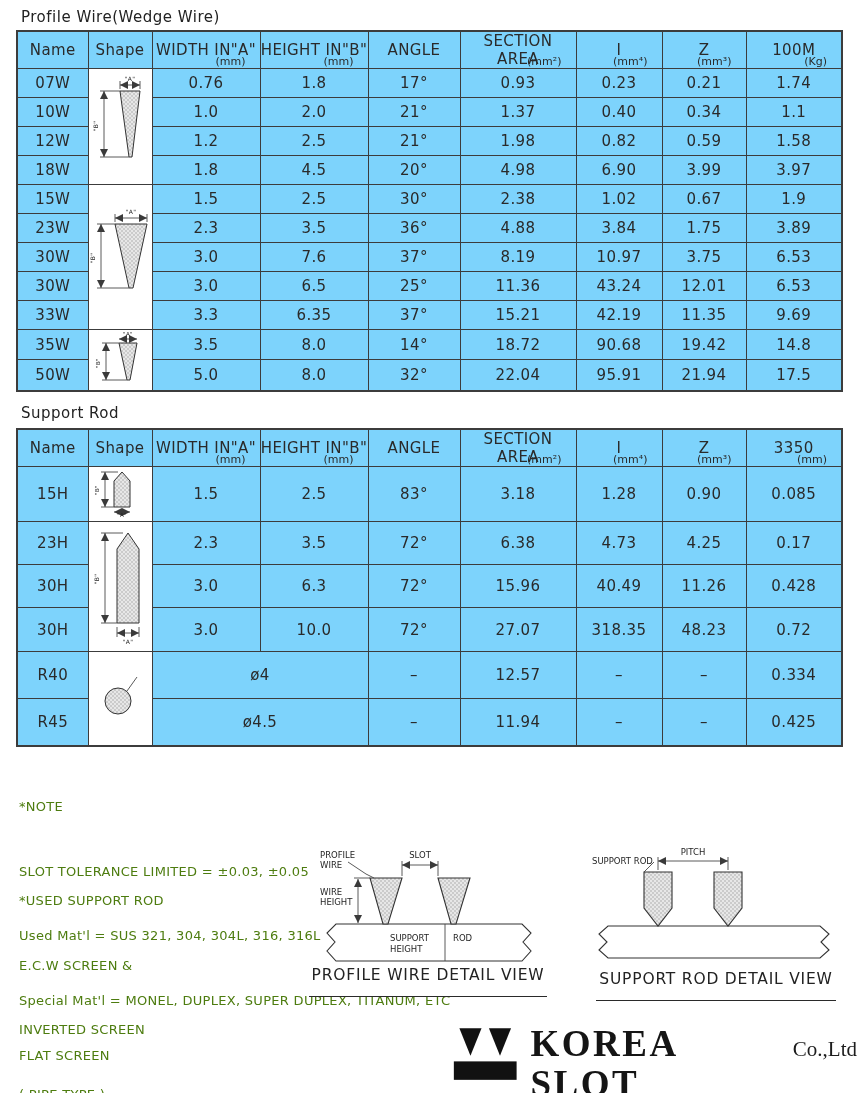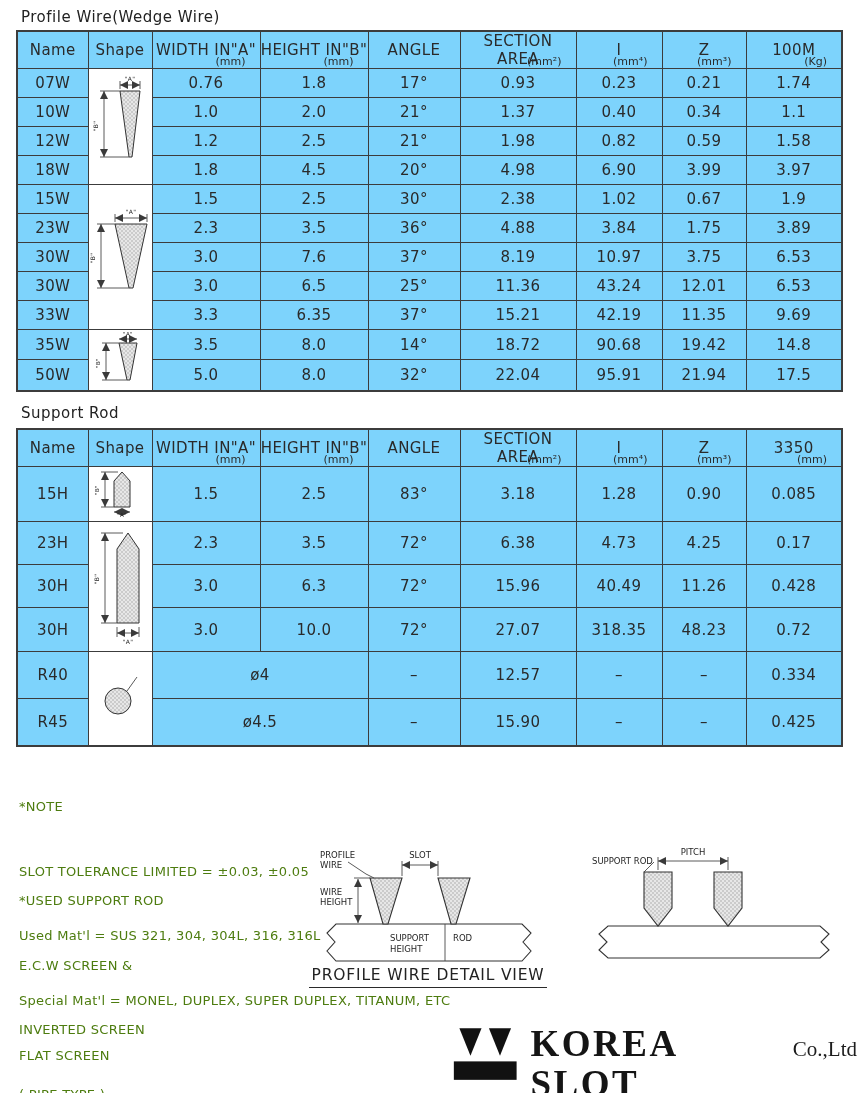--- a/index.html
+++ b/index.html
@@ -20,21 +20,21 @@
 
   
   .tblock{position:absolute;font-size:13px;line-height:21.5px;color:#4d7c0f;
           letter-spacing:0.3px;white-space:pre;}
   .tblock div{height:21.5px;}
 
   
   .diag{position:absolute;}
   .caption{position:absolute;width:280px;text-align:center;font-size:15.5px;color:#222;
            letter-spacing:0.8px;}
-  .caption span{border-bottom:1.5px solid #2a2a2a;padding:0 3px 3px;}
+  .caption span{border-bottom:1.5px solid #2a2a2a;padding:0 3px 12px;}
   svg text{font-family:"DejaVu Sans",sans-serif;fill:#252525;}
   .dim{stroke:#474747;stroke-width:0.9;fill:none;}
   .ink{stroke:#333;fill:none;stroke-width:1.1;}
 
   
   .logo{position:absolute;left:452px;top:1024px;display:flex;align-items:flex-start;gap:12px;}
   .logo-text{display:flex;flex-direction:column;}
   .logo-line1{display:flex;align-items:baseline;}
   .brand{font-family:"Liberation Serif",serif;font-weight:700;font-size:37px;
          letter-spacing:2.5px;color:#151515;line-height:40px;}
@@ -340,21 +340,21 @@
         <td>–</td>
         <td>12.57</td>
         <td>–</td>
         <td>–</td>
         <td>0.334</td>
       </tr>
       <tr style="height:47px">
         <td>R45</td>
         <td colspan="2">ø4.5</td>
         <td>–</td>
-        <td>15.90</td>
+        <td>11.94</td>
         <td>–</td>
         <td>–</td>
         <td>0.425</td>
       </tr>
     </tbody>
   </table>
 
   <div class="tblock" style="left:19px;top:753px">
     <div>*NOTE</div>
     <div>SLOT TOLERANCE LIMITED = ±0.03, ±0.05</div>
@@ -420,20 +420,23 @@
       <polygon points="136,26 164,26 164,62 150,80 136,62" fill="url(#stip)" stroke="#333" stroke-width="1.1"></polygon>
 
       <line class="dim" x1="80" y1="24" x2="80" y2="11"></line>
       <line class="dim" x1="150" y1="24" x2="150" y2="11"></line>
       <line class="dim" x1="80" y1="15" x2="150" y2="15" marker-start="url(#arr)" marker-end="url(#arr)"></line>
       <text x="115" y="9" font-size="8.5" text-anchor="middle">PITCH</text>
 
       <text x="14" y="18" font-size="8.5">SUPPORT ROD</text>
       <polyline class="dim" points="76,16 66,26"></polyline>
     </svg>
+  </div>
+  <div class="caption" style="left:576px;top:970px">
+    <span>SUPPORT ROD DETAIL VIEW</span>
   </div>
 
   <div class="logo">
     <svg width="72" height="60" viewBox="0 0 72 60">
       <polygon points="8,2 32,2 20,32" fill="#111"></polygon>
       <polygon points="40,2 64,2 52,32" fill="#111"></polygon>
       <rect x="2" y="38" width="68" height="20" fill="#111"></rect>
     </svg>
     <div class="logo-text">
       <div class="logo-line1">

